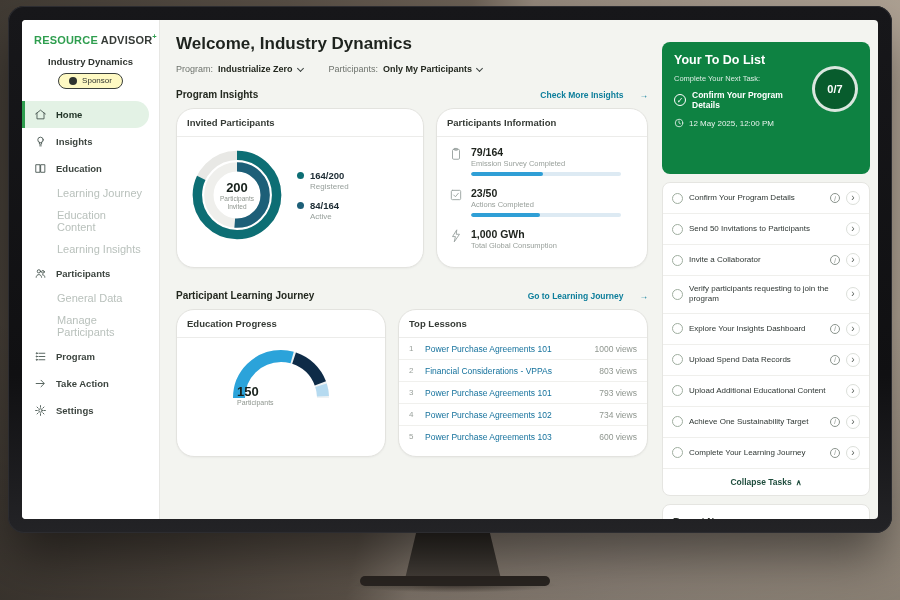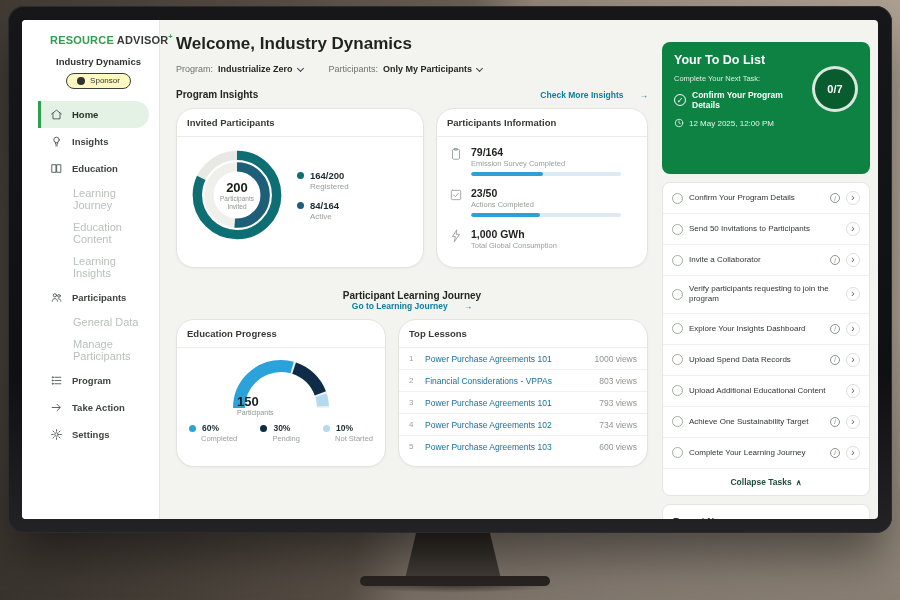--- a/index.html
+++ b/index.html
@@ -23,21 +23,21 @@
                 background:#2a2521; border-radius:5px; }
   .stand-shadow { position:absolute; left:310px; top:574px; width:290px; height:22px;
                   background:radial-gradient(50% 50% at 50% 50%, rgba(15,10,6,.55), rgba(15,10,6,0) 70%); }
 
   
   .screen { position:absolute; left:14px; top:14px; width:856px; height:499px;
             background:#f3f4f0; border-radius:4px; overflow:hidden; color:#262b26; }
 
   
   .sidebar { position:absolute; left:0; top:0; bottom:0; width:138px; background:#fff;
-             border-right:1px solid #e7e7e4;padding-left:16px; }
+             border-right:1px solid #e7e7e4; }
   .logo { padding:12px 12px 2px 12px; font-size:11px; font-weight:bold; letter-spacing:.2px; white-space:nowrap; }
   .logo-res { color:#2f9e4f; } .logo-adv { color:#363b37; }
   .logo-plus { color:#2f9e4f; font-size:7.5px; vertical-align:super; }
   .org { text-align:center; font-size:9.5px; font-weight:bold; color:#2f3430; margin-top:8px; }
   .sponsor { margin:6px auto 12px auto; width:fit-content; display:flex; align-items:center; gap:5px;
              border:1px solid #3a3f3c; border-radius:11px; padding:2.5px 10px; font-size:8px; color:#2f3430; background:#fef9c3; }
   .sponsor-dot { width:8px; height:8px; border-radius:50%; background:#2f3430; }
   .nav-item { display:flex; align-items:center; gap:9px; padding:7px 12px; font-size:9.5px;
               font-weight:bold; color:#3c443f; cursor:pointer; }
   .nav-item.active { background:#e3f2e5; border-left:3px solid #2f9e4f; padding-left:9px;
@@ -49,21 +49,21 @@
 
   
   .main { position:absolute; left:138px; top:0; bottom:0; width:502px; padding:14px 14px 0 16px; }
   h1.welcome { font-size:17px; color:#1e231e; margin-top:0; }
   .filters { display:flex; gap:26px; margin-top:10px; align-items:center; }
   .filter { display:flex; align-items:center; gap:5px; font-size:9px; color:#6e736d; cursor:pointer; }
   .filter b { color:#23281f; font-size:9px; }
   .chev-down { width:5px; height:5px; border-right:1.4px solid #3c4340; border-bottom:1.4px solid #3c4340;
                transform:rotate(45deg); display:inline-block; margin-bottom:2px; }
   .section-row { display:flex; justify-content:space-between; align-items:center; margin-top:15px; }
-  .section-row.second { margin-top:22px;flex-direction:column; }
+  .section-row.second { margin-top:22px; }
   .section-title { font-size:10px; font-weight:bold; color:#23281f; }
   .tlink { font-size:8.5px; font-weight:bold; color:#0d7e9b; cursor:pointer; display:flex; gap:16px; align-items:center; }
 
   .cards-row { display:flex; gap:12px; margin-top:8px; }
   .card { background:#fff; border:1px solid #e3e3df; border-radius:18px; box-shadow:0 1px 2px rgba(0,0,0,.04); }
   .card-head { padding:8px 10px; border-bottom:1px solid #ececea; font-size:9.5px; font-weight:bold; color:#363b36; }
 
   .card.invited { width:248px; height:160px; }
   .invited-body { display:flex; align-items:center; gap:12px; padding:10px 12px; }
   .donut-wrap { position:relative; width:96px; height:96px; flex:none; }
@@ -350,43 +350,20 @@
               <path d="M13 54 A42 42 0 0 1 97 54" fill="none" stroke="#eef2f4" stroke-width="12"></path>
               <path id="gauge-seg-0" d="M13 54 A42 42 0 0 1 97 54" fill="none" stroke-width="12" stroke-dasharray="77.1792724609375 263.930908203125" stroke-dashoffset="0" stroke="#2ba3da"></path>
               <path id="gauge-seg-1" d="M13 54 A42 42 0 0 1 97 54" fill="none" stroke-width="12" stroke-dasharray="37.58963623046875 263.930908203125" stroke-dashoffset="-79.1792724609375" stroke="#0e2b47"></path>
               <path id="gauge-seg-2" d="M13 54 A42 42 0 0 1 97 54" fill="none" stroke-width="12" stroke-dasharray="11.19654541015625 263.930908203125" stroke-dashoffset="-118.76890869140624" stroke="#b5daf0"></path>
             </svg>
             <div class="gauge-center">
               <div class="gauge-val">150</div>
               <div class="gauge-lab">Participants</div>
             </div>
           </div>
-          <div class="gauge-legend">
-            <div class="gl-item">
-              <div class="legend-top">
-                  <span id="gdot-0" class="dot" style="background: rgb(43, 163, 218);"></span>
-                  <span>60%</span>
-                </div>
-              <div class="legend-sub">Completed</div>
-            </div>
-            <div class="gl-item">
-              <div class="legend-top">
-                  <span id="gdot-1" class="dot" style="background: rgb(14, 43, 71);"></span>
-                  <span>30%</span>
-                </div>
-              <div class="legend-sub">Pending</div>
-            </div>
-            <div class="gl-item">
-              <div class="legend-top">
-                  <span id="gdot-2" class="dot" style="background: rgb(181, 218, 240);"></span>
-                  <span>10%</span>
-                </div>
-              <div class="legend-sub">Not Started</div>
-            </div>
-          </div>
         </div>
 
         <div class="card lessons">
           <div class="card-head">Top Lessons</div>
           <div class="lesson-row">
             <span class="lesson-rank">1</span>
             <span class="lesson-title">Power Purchase Agreements 101</span>
             <span class="lesson-views">1000 views</span>
           </div>
           <div class="lesson-row">

